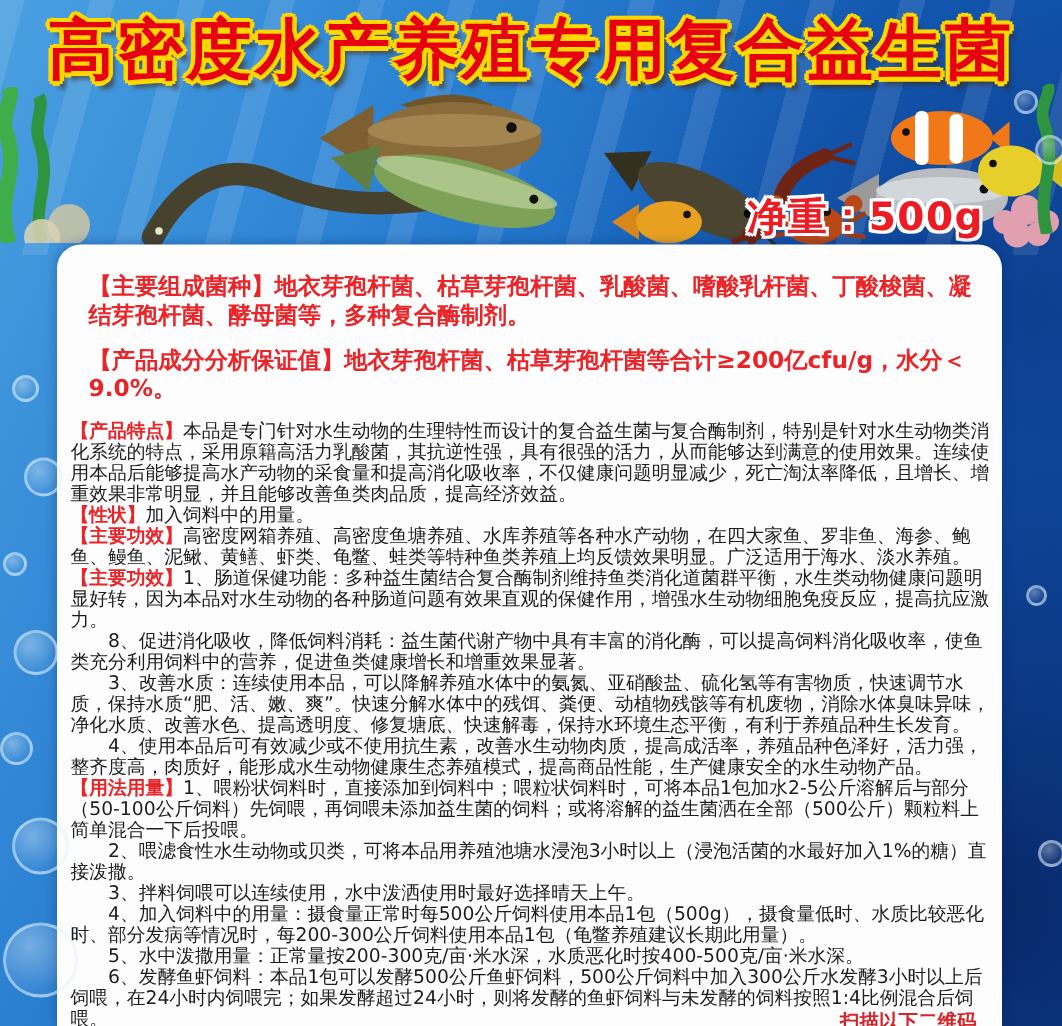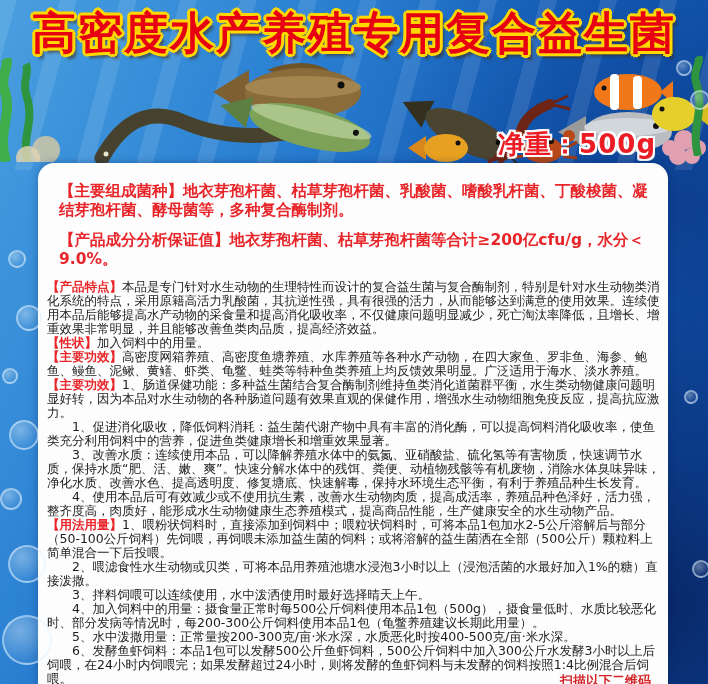--- a/index.html
+++ b/index.html
@@ -159,21 +159,21 @@
     </div>
 
     <div class="body-text">
       <p><span class="hdr">【产品特点】</span><span>本品是专门针对水生动物的生理特性而设计的复合益生菌与复合酶制剂，特别是针对水生动物类消化系统的特点，采用原籍高活力乳酸菌，其抗逆性强，具有很强的活力，从而能够达到满意的使用效果。连续使用本品后能够提高水产动物的采食量和提高消化吸收率，不仅健康问题明显减少，死亡淘汰率降低，且增长、增重效果非常明显，并且能够改善鱼类肉品质，提高经济效益。</span></p>
 
       <p><span class="hdr">【性状】</span><span>加入饲料中的用量。</span></p>
 
       <p><span class="hdr">【主要功效】</span><span>高密度网箱养殖、高密度鱼塘养殖、水库养殖等各种水产动物，在四大家鱼、罗非鱼、海参、鲍鱼、鳗鱼、泥鳅、黄鳝、虾类、龟鳖、蛙类等特种鱼类养殖上均反馈效果明显。广泛适用于海水、淡水养殖。</span></p>
 
       <p><span class="hdr">【主要功效】</span><span>1、肠道保健功能：多种益生菌结合复合酶制剂维持鱼类消化道菌群平衡，水生类动物健康问题明显好转，因为本品对水生动物的各种肠道问题有效果直观的保健作用，增强水生动物细胞免疫反应，提高抗应激力。</span></p>
-      <p class="ind">1、促进消化吸收，降低饲料消耗：益生菌代谢产物中具有丰富的消化酶，可以提高饲料消化吸收率，使鱼类充分利用饲料中的营养，促进鱼类健康增长和增重效果显著。</p>
+      <p class="ind">8、促进消化吸收，降低饲料消耗：益生菌代谢产物中具有丰富的消化酶，可以提高饲料消化吸收率，使鱼类充分利用饲料中的营养，促进鱼类健康增长和增重效果显著。</p>
       <p class="ind">3、改善水质：连续使用本品，可以降解养殖水体中的氨氮、亚硝酸盐、硫化氢等有害物质，快速调节水质，保持水质“肥、活、嫩、爽”。快速分解水体中的残饵、粪便、动植物残骸等有机废物，消除水体臭味异味，净化水质、改善水色、提高透明度、修复塘底、快速解毒，保持水环境生态平衡，有利于养殖品种生长发育。</p>
       <p class="ind">4、使用本品后可有效减少或不使用抗生素，改善水生动物肉质，提高成活率，养殖品种色泽好，活力强，整齐度高，肉质好，能形成水生动物健康生态养殖模式，提高商品性能，生产健康安全的水生动物产品。</p>
 
       <p><span class="hdr">【用法用量】</span><span>1、喂粉状饲料时，直接添加到饲料中；喂粒状饲料时，可将本品1包加水2-5公斤溶解后与部分（50-100公斤饲料）先饲喂，再饲喂未添加益生菌的饲料；或将溶解的益生菌洒在全部（500公斤）颗粒料上简单混合一下后投喂。</span></p>
       <p class="ind">2、喂滤食性水生动物或贝类，可将本品用养殖池塘水浸泡3小时以上（浸泡活菌的水最好加入1%的糖）直接泼撒。</p>
       <p class="ind">3、拌料饲喂可以连续使用，水中泼洒使用时最好选择晴天上午。</p>
       <p class="ind">4、加入饲料中的用量：摄食量正常时每500公斤饲料使用本品1包（500g），摄食量低时、水质比较恶化时、部分发病等情况时，每200-300公斤饲料使用本品1包（龟鳖养殖建议长期此用量）。</p>
       <p class="ind">5、水中泼撒用量：正常量按200-300克/亩·米水深，水质恶化时按400-500克/亩·米水深。</p>
       <p class="ind">6、发酵鱼虾饲料：本品1包可以发酵500公斤鱼虾饲料，500公斤饲料中加入300公斤水发酵3小时以上后饲喂，在24小时内饲喂完；如果发酵超过24小时，则将发酵的鱼虾饲料与未发酵的饲料按照1:4比例混合后饲喂。</p>
 

